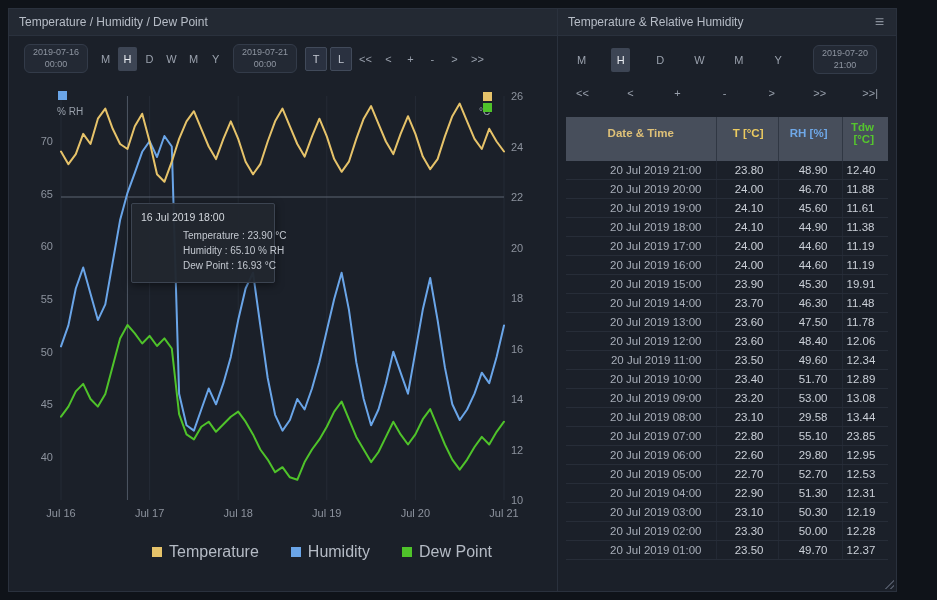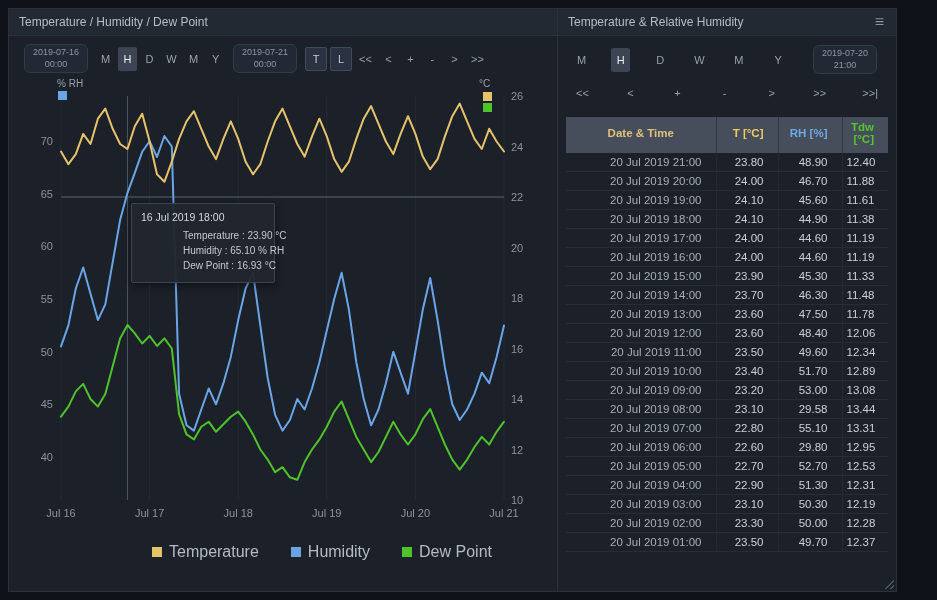--- a/index.html
+++ b/index.html
@@ -37,21 +37,21 @@
     color:#99a0ac; font-size:11px; font-family:inherit;
     min-width:19px; height:24px; padding:0 3px; cursor:pointer;
     display:flex; align-items:center; justify-content:center;
   }
   .tbtn.active { background:#3d4554; color:#e9ecf1; }
   .tbtn.framed { background:#2a3140; border-color:#414a5a; color:#c3c8d1; min-width:22px; }
   .push-right { margin-left:auto; margin-right:14px; }
 
   .chart-wrap { position:relative; margin:0 6px; flex:0 0 450px; }
   #chart-svg { display:block; }
-  .axis-unit { position:absolute; font-size:10px; color:#9aa1ac; }
+  .axis-unit { position:absolute; font-size:10px; color:#9aa1ac;margin-top:28px; }
   .unit-left  { left:42px;  top:1px; }
   .unit-right { left:464px; top:1px; }
   .sq { width:9px; height:9px; display:inline-block; }
   .sq-left { position:absolute; left:43px;  top:14px; }
   .sq-r1   { position:absolute; left:468px; top:15px; }
   .sq-r2   { position:absolute; left:468px; top:26px; }
 
   .tooltip {
     position:absolute; left:116px; top:126px; width:144px;
     background:rgba(33,38,47,0.96); border:1px solid #3c4451; border-radius:2px;
@@ -65,21 +65,21 @@
   .legend-item { display:flex; align-items:center; gap:7px; cursor:pointer; }
   .legend-label { font-size:16px; color:#b5bbc5; }
   .legend .sq { width:10px; height:10px; }
 
   .rtoolbar  { display:flex; align-items:center; justify-content:space-between; padding:9px 14px 0; }
   .rtoolbar2 { display:flex; align-items:center; justify-content:space-between; padding:7px 14px 9px; }
 
   .data-table { border-collapse:collapse; margin:3px 8px 0; width:calc(100% - 16px); table-layout:fixed; }
   .data-table th {
     background:#474e5b; font-size:11.5px; font-weight:bold;
-    padding:4px 14px 8px 4px; text-align:right; border-left:1px solid #303743;
+    padding:4px 14px 16px 4px; text-align:right; border-left:1px solid #303743;
   }
   .data-table th:first-child { border-left:none; text-align:center; padding-right:4px; }
   .data-table td {
     font-size:11.5px; color:#cbd0d8; padding:3px 14px 3px 4px; text-align:right;
     border-bottom:1px solid #272d38; border-left:1px solid #232934;
   }
   .data-table td:first-child { border-left:none; color:#a8aeb9; }
 
   .resize-handle {
     position:absolute; right:2px; bottom:2px; width:11px; height:11px;
@@ -277,21 +277,21 @@
         <tr>
           <td>20 Jul 2019 16:00</td>
           <td>24.00</td>
           <td>44.60</td>
           <td>11.19</td>
         </tr>
         <tr>
           <td>20 Jul 2019 15:00</td>
           <td>23.90</td>
           <td>45.30</td>
-          <td>11.33</td>
+          <td>19.91</td>
         </tr>
         <tr>
           <td>20 Jul 2019 14:00</td>
           <td>23.70</td>
           <td>46.30</td>
           <td>11.48</td>
         </tr>
         <tr>
           <td>20 Jul 2019 13:00</td>
           <td>23.60</td>
@@ -325,21 +325,21 @@
         <tr>
           <td>20 Jul 2019 08:00</td>
           <td>23.10</td>
           <td>29.58</td>
           <td>13.44</td>
         </tr>
         <tr>
           <td>20 Jul 2019 07:00</td>
           <td>22.80</td>
           <td>55.10</td>
-          <td>13.31</td>
+          <td>23.85</td>
         </tr>
         <tr>
           <td>20 Jul 2019 06:00</td>
           <td>22.60</td>
           <td>29.80</td>
           <td>12.95</td>
         </tr>
         <tr>
           <td>20 Jul 2019 05:00</td>
           <td>22.70</td>

